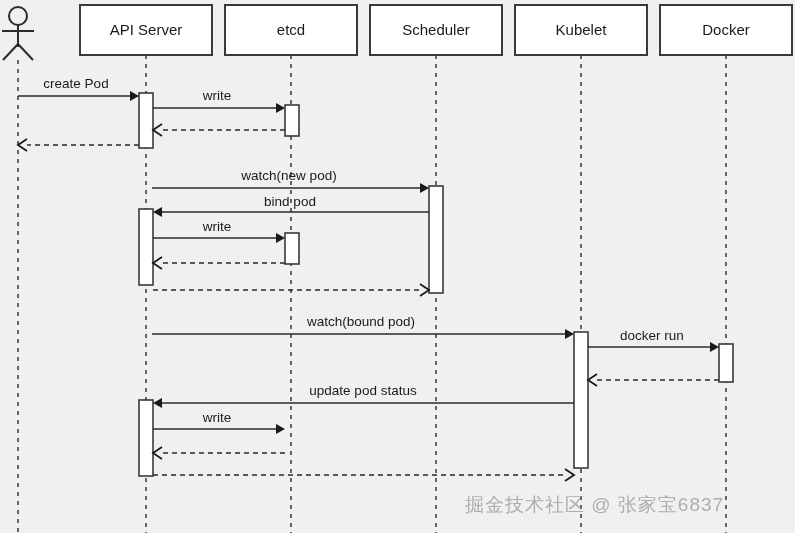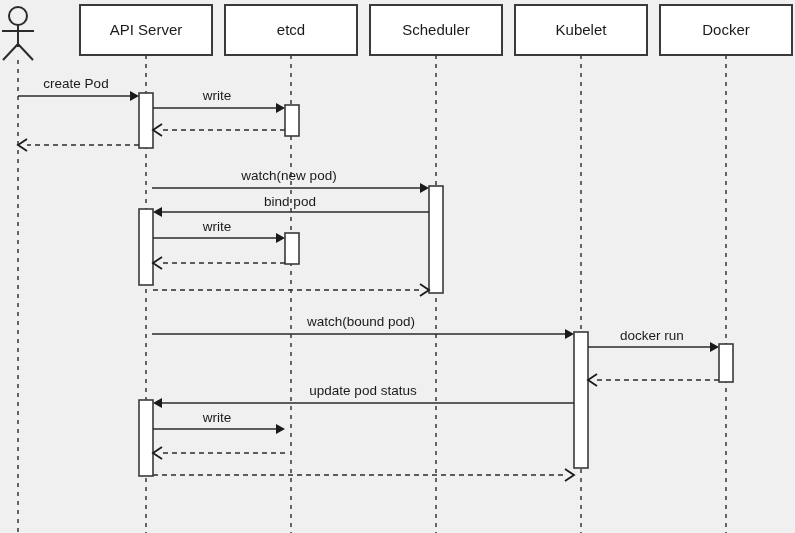--- a/index.html
+++ b/index.html
@@ -219,14 +219,15 @@
           <polyline class="arrow-open" points="162,447 153,453 162,459"></polyline>
         </g>
         <g>
           <line class="msg-line-dashed" x1="153" y1="475" x2="565" y2="475"></line>
           <polyline class="arrow-open" points="565,469 574,475 565,481"></polyline>
         </g>
       </g>
 
   </svg>
 
+  <div class="watermark-text" style="left: 465px; top: 492px; color: rgb(155, 155, 155);">掘金技术社区 @ 张家宝6837</div>
 
 </div>
 
 </body></html>

